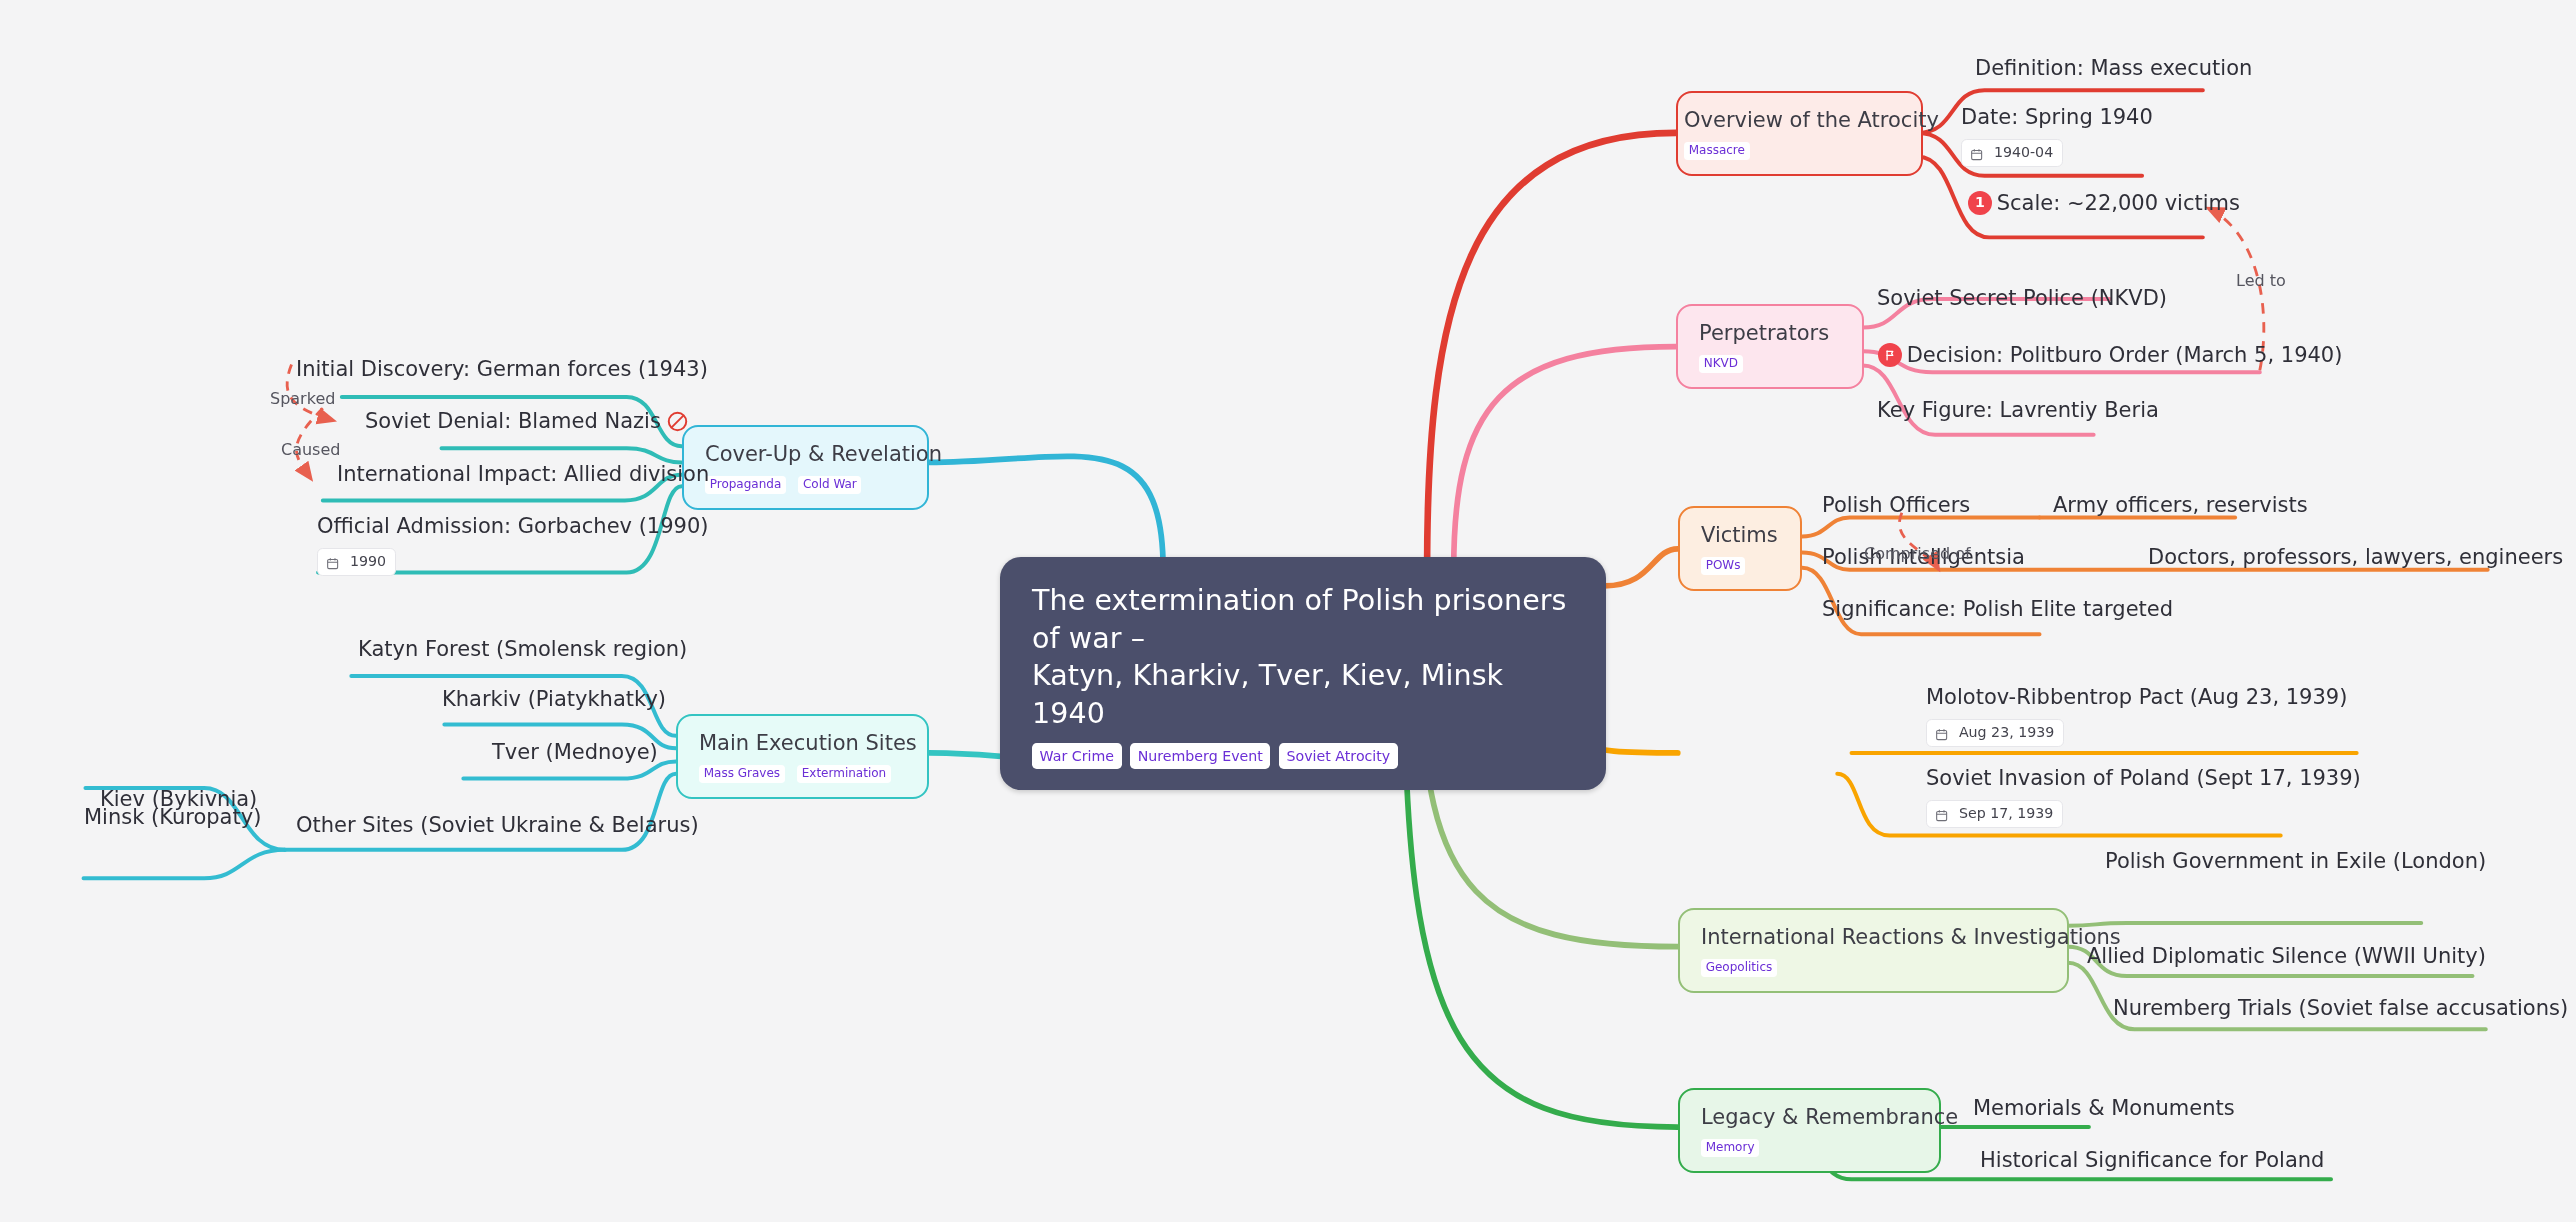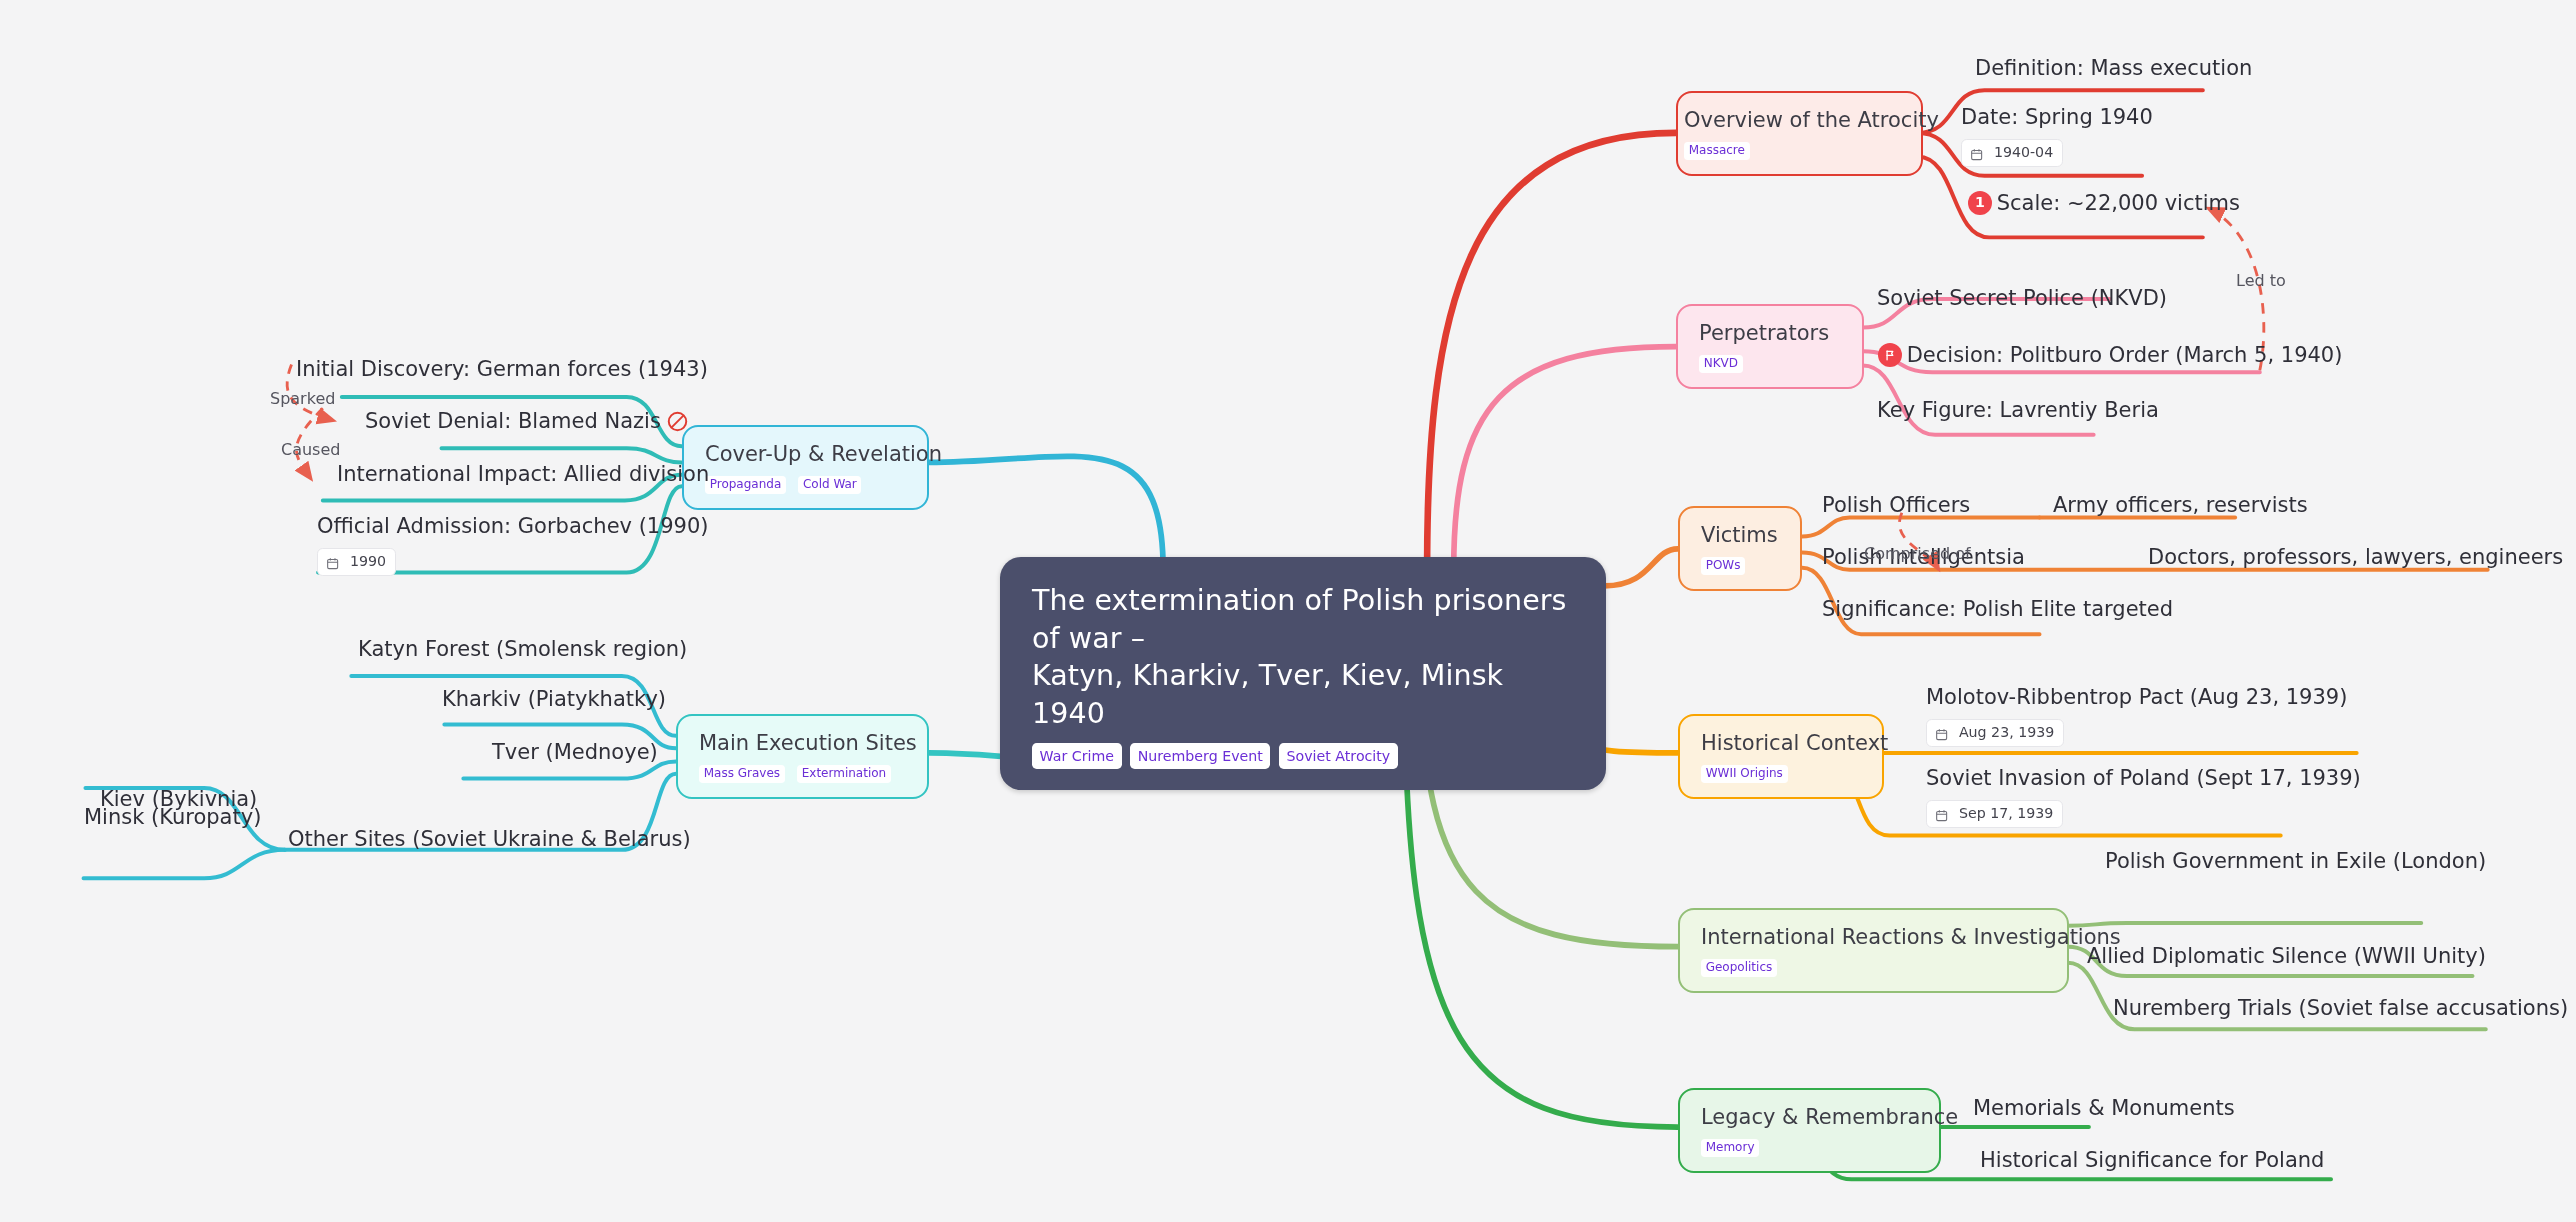--- a/index.html
+++ b/index.html
@@ -323,26 +323,20 @@
         <span>Doctors, professors, lawyers, engineers</span>
       </div>
   </div>
 
   <div class="node leaf" style="left:1822px; top:596px;">
     <div class="leaf-row">
         <span>Significance: Polish Elite targeted</span>
       </div>
   </div>
 
-  <div class="node branch" style="left:1678px; top:714px; width:206px; border-color:#f9a400; background:#fdf2de;">
-    <div class="branch-title">Historical Context</div>
-    <div class="branch-tags">
-      <span class="tag">WWII Origins</span>
-    </div>
-  </div>
 
   <div class="node leaf" style="left:1926px; top:684px;">
     <div class="leaf-row">
         <span>Molotov-Ribbentrop Pact (Aug 23, 1939)</span>
       </div>
     <div class="chip">
       <svg width="13.3" height="13.3" viewBox="0 0 16 16" fill="none" stroke="#6f6f78" stroke-width="1.3">
         <rect x="2" y="3" width="12" height="11" rx="1.6"></rect>
           <path d="M2 6.4h12M5.2 1.6v2.6M10.8 1.6v2.6"></path>
       </svg>
@@ -463,21 +457,21 @@
   <div class="node leaf" style="left:442px; top:686px;">
     <div class="leaf-row">
         <span>Kharkiv (Piatykhatky)</span>
       </div>
   </div>
   <div class="node leaf" style="left:492px; top:739px;">
     <div class="leaf-row">
         <span>Tver (Mednoye)</span>
       </div>
   </div>
-  <div class="node leaf" style="left:288px; top:812px;margin-top:14px;">
+  <div class="node leaf" style="left:296px; top:812px;">
     <div class="leaf-row">
         <span>Other Sites (Soviet Ukraine &amp; Belarus)</span>
       </div>
   </div>
   <div class="node leaf" style="left:100px; top:786px;">
     <div class="leaf-row">
         <span>Kiev (Bykivnia)</span>
       </div>
   </div>
   <div class="node leaf" style="left:84px; top:804px;">

